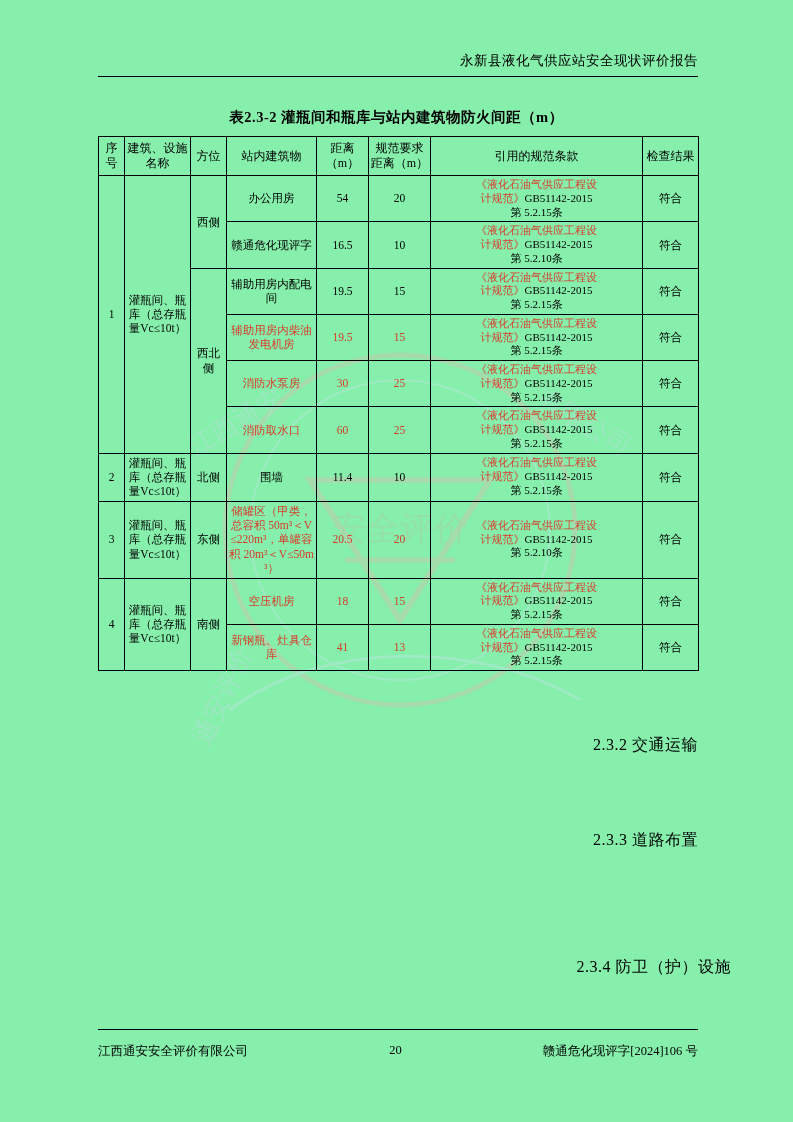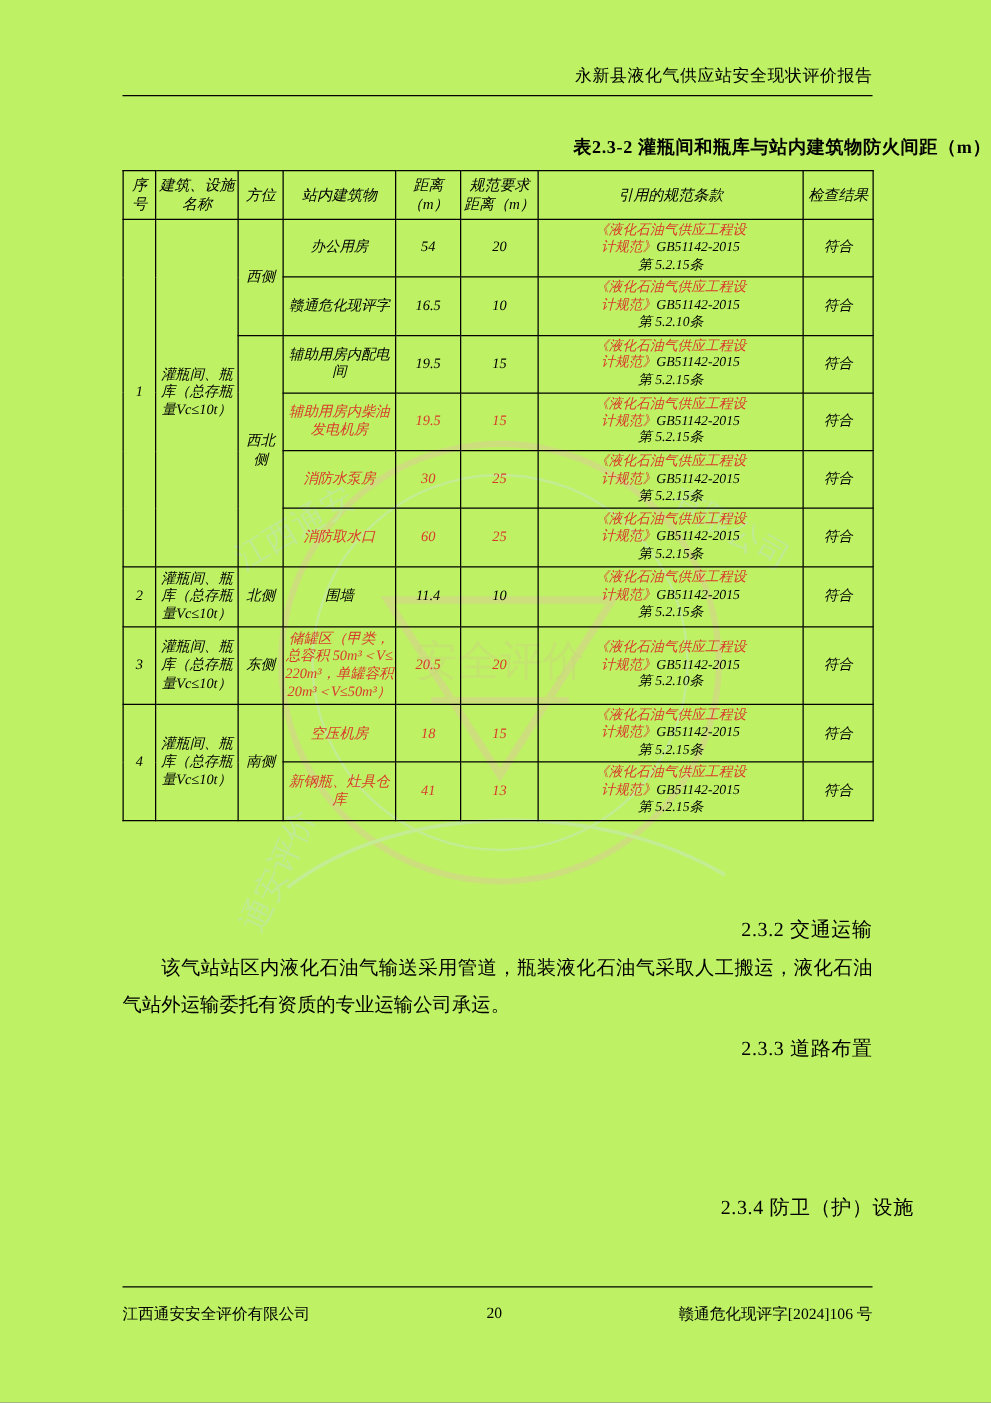--- a/index.html
+++ b/index.html
@@ -4,21 +4,21 @@
 <style>
   html, body {
     margin: 0;
     padding: 0;
     background: #8a8a8a;
   }
   .page {
     position: relative;
     width: 793px;
     height: 1122px;
-    background: #bef264;
+    background: #86efac;
     margin: 0 auto;
     font-family: "Liberation Serif", "DejaVu Serif", serif;
     color: #000;
     overflow: hidden;
     box-sizing: border-box;
   }
   
   .doc-header {
     position: absolute;
     top: 52px;
@@ -35,38 +35,37 @@
     width: 600px;
     height: 1px;
     background: #000;
   }
   
   .table-caption {
     position: absolute;
     top: 108px;
     left: 0;
     width: 793px;
-    text-align: right;
+    text-align: center;
     font-size: 14.5px;
     font-weight: bold;
     letter-spacing: 0.5px;
   }
   
   .tbl-wrap {
     position: absolute;
     top: 136px;
     left: 98px;
     width: 600px;
   }
   table.main {
     border-collapse: collapse;
     width: 600px;
     table-layout: fixed;
     font-size: 11.5px;
-    font-style: italic;
   }
   table.main td, table.main th {
     border: 1px solid #000;
     text-align: center;
     vertical-align: middle;
     padding: 2px 1px;
     line-height: 1.25;
     word-break: break-all;
   }
   table.main th {
@@ -309,21 +308,20 @@
               <div>第 5.2.15条</div>
             </td>
             <td>符合</td>
           </tr>
         </tbody>
     </table>
   </div>
 
   <div class="body-block" style="top: 728px;">
     <p class="sec-head">2.3.2 交通运输</p>
-    <p class="para">该气站站区内液化石油气输送采用管道，瓶装液化石油气采取人工搬运，液化石油气站外运输委托有资质的专业运输公司承运。</p>
   </div>
 
   <div class="body-block" style="top: 823px;">
     <p class="sec-head">2.3.3 道路布置</p>
   </div>
 
   <div class="body-block" style="top: 950px; margin-left: 33px;">
     <p class="sec-head">2.3.4 防卫（护）设施</p>
   </div>
 

